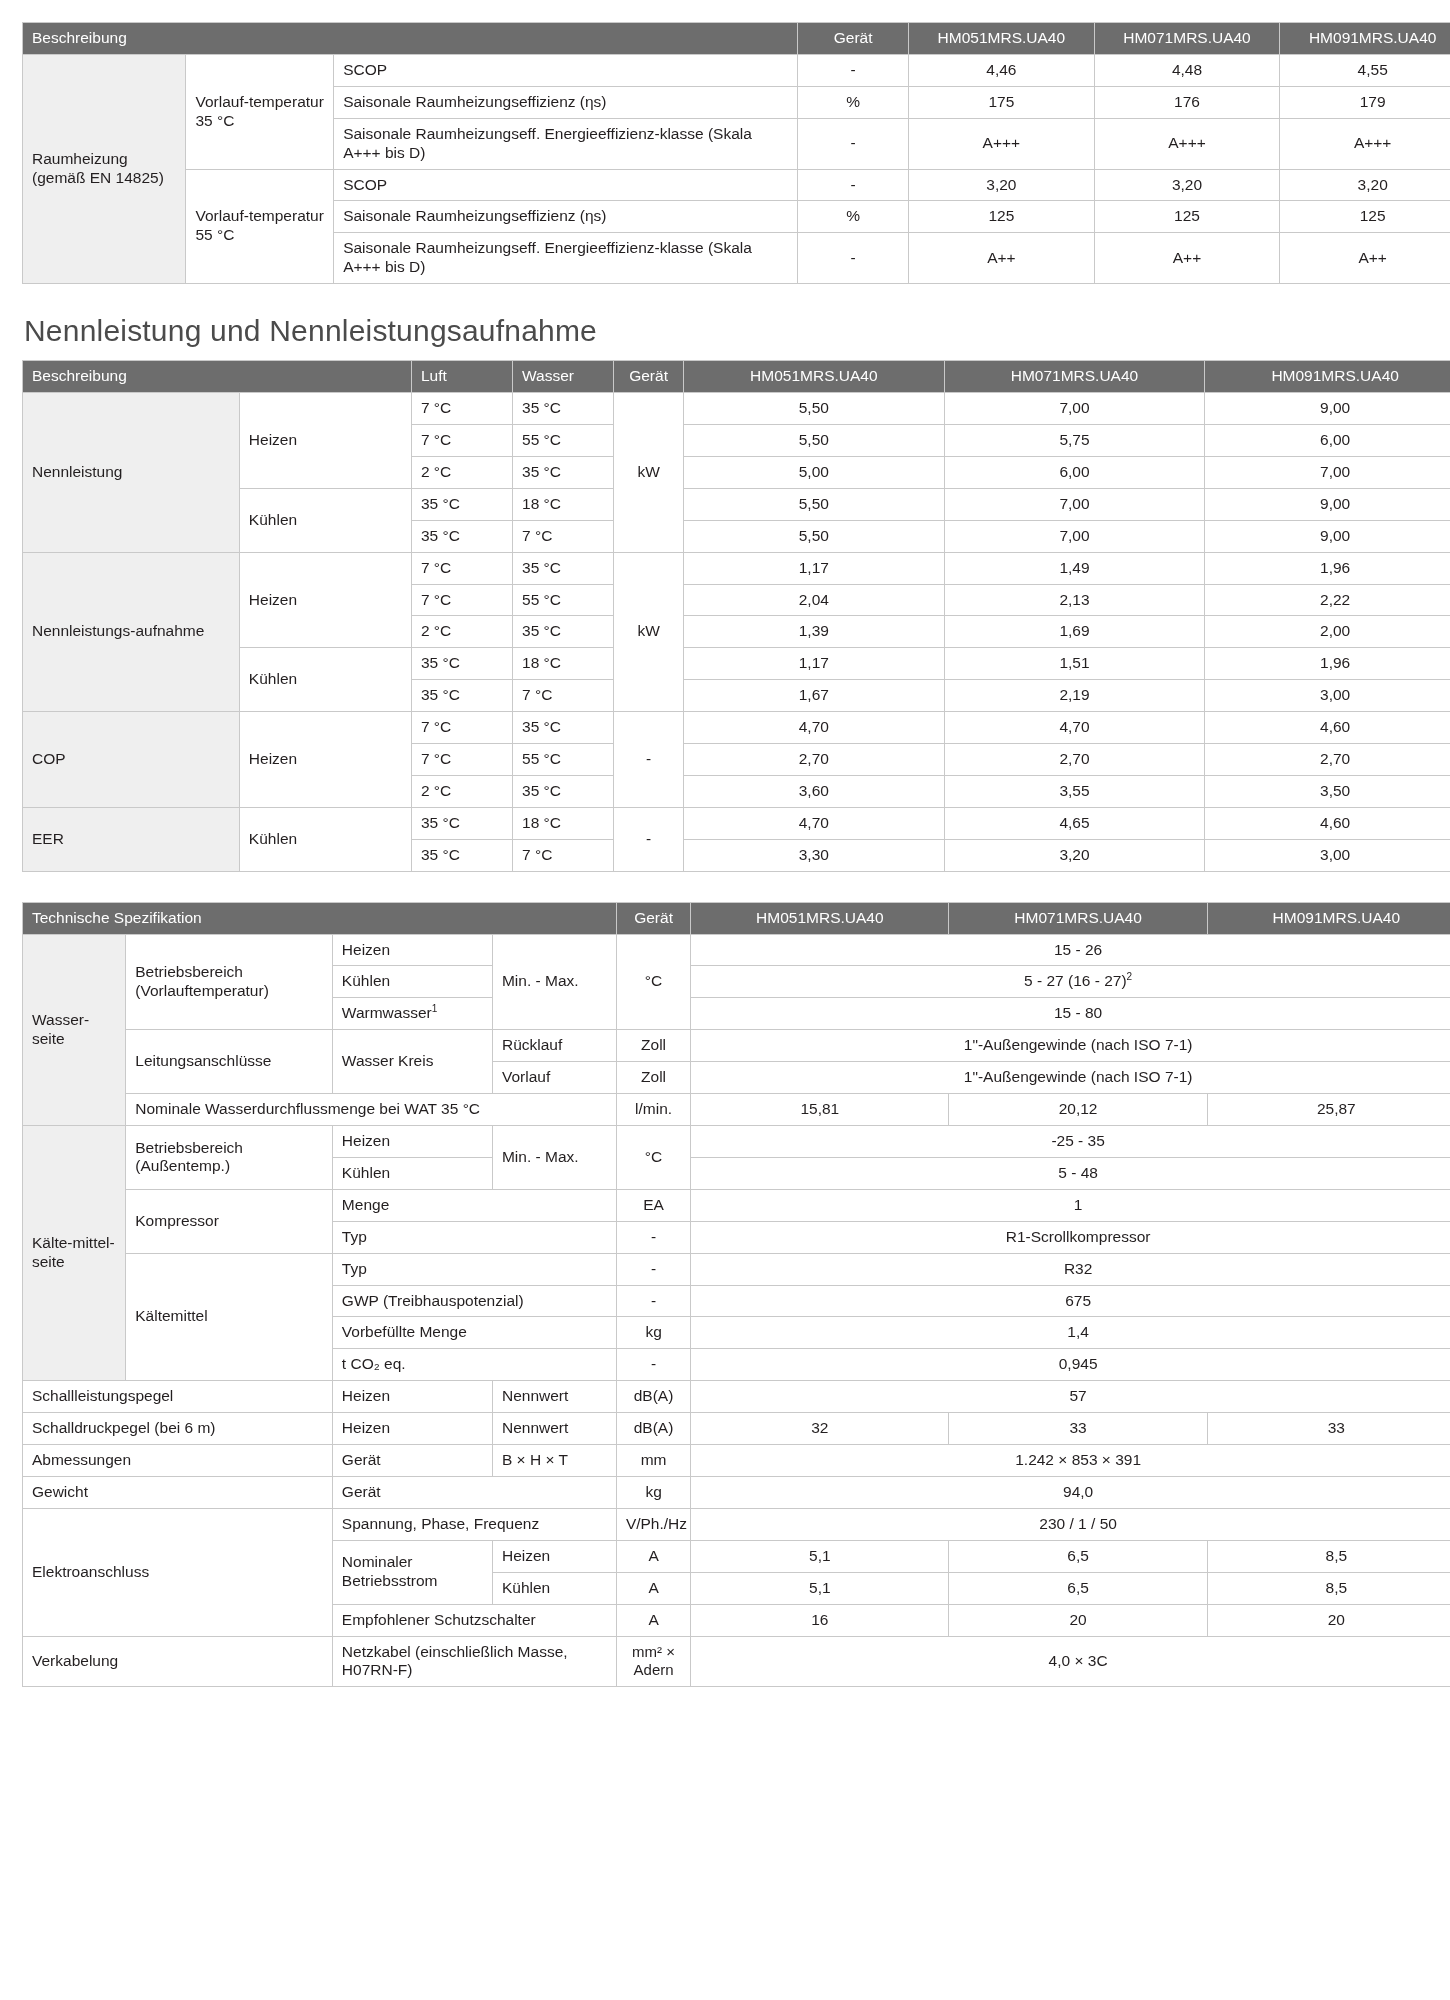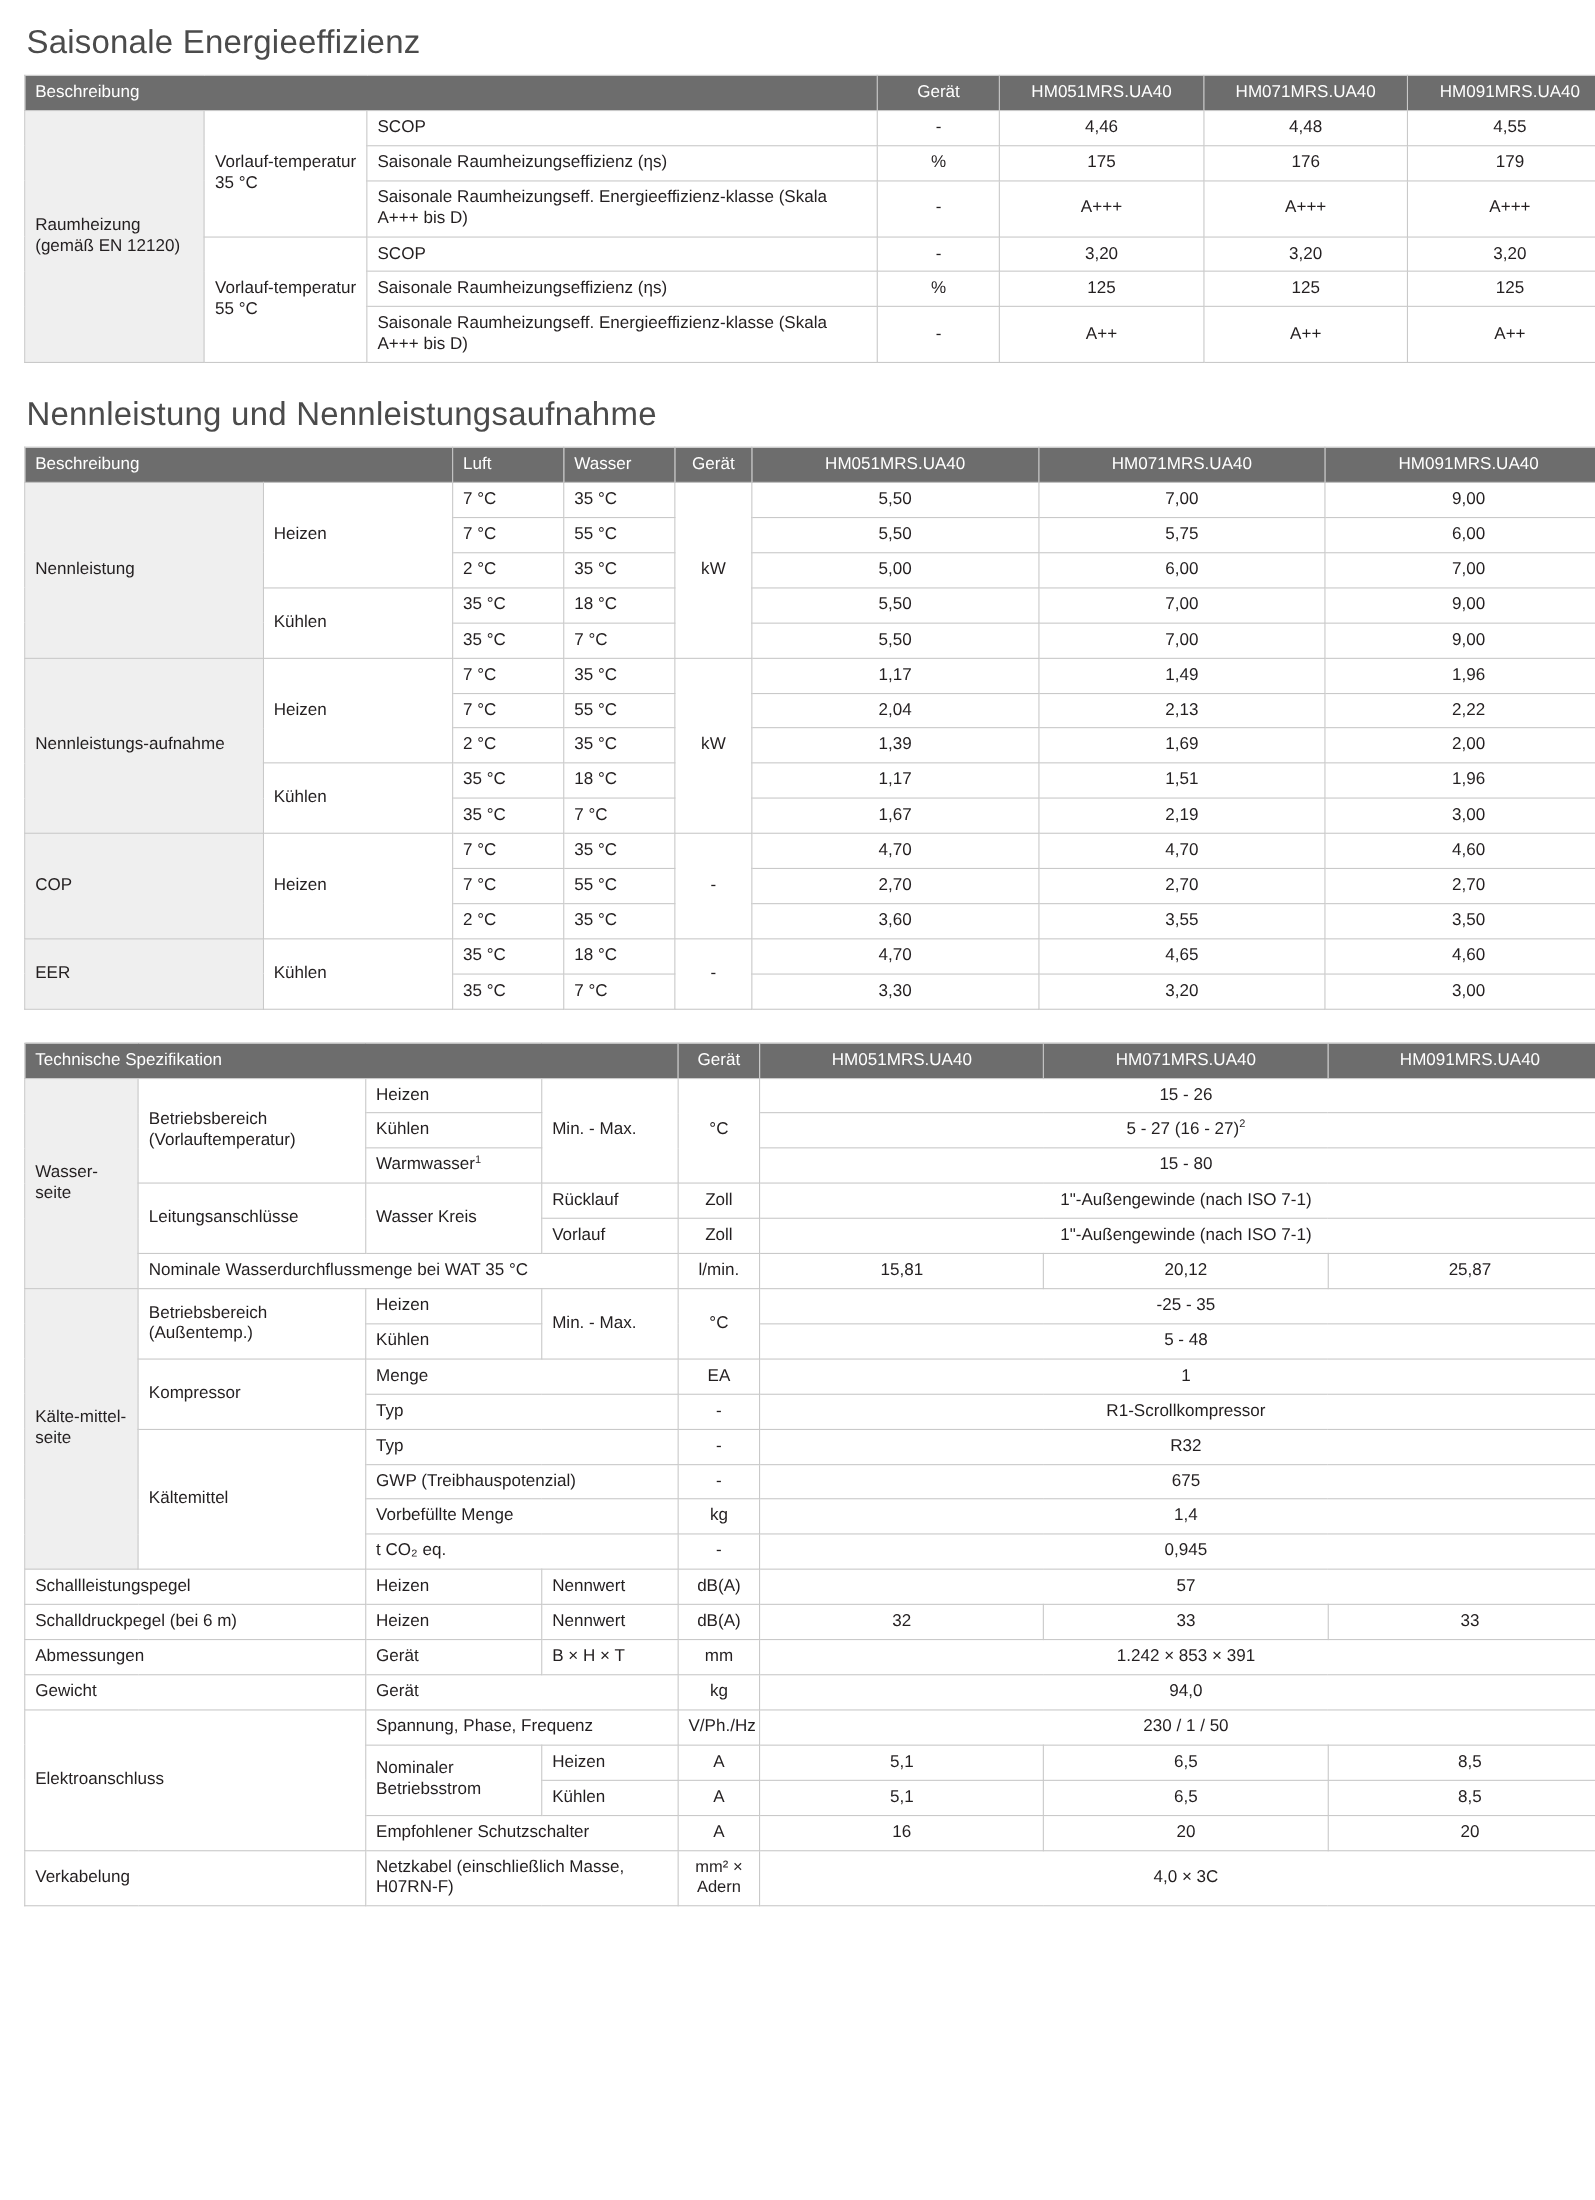--- a/index.html
+++ b/index.html
@@ -81,21 +81,20 @@
     vertical-align: super;
     line-height: 0;
   }
 </style>
 </head>
 <body>
 
 <div class="page">
 
   <div class="section">
-    <h2 class="section-title">Saisonale Energieeffizienz</h2>
     <table class="spec">
       <colgroup>
         <col style="width:155px">
           <col style="width:140px">
           <col style="width:440px">
         <col style="width:105px">
           <col style="width:176px">
           <col style="width:176px">
           <col style="width:176px">
       </colgroup>
@@ -103,21 +102,21 @@
         <tr>
           <th class="left" colspan="3">Beschreibung</th>
           <th class="ctr">Gerät</th>
           <th class="ctr">HM051MRS.UA40</th>
           <th class="ctr">HM071MRS.UA40</th>
           <th class="ctr">HM091MRS.UA40</th>
         </tr>
       </thead>
       <tbody>
         <tr>
-          <td class="rowhead" rowspan="6">Raumheizung (gemäß EN 12120)</td>
+          <td class="rowhead" rowspan="6">Raumheizung (gemäß EN 14825)</td>
           <td class="sub" rowspan="3">Vorlauf-temperatur 35 °C</td>
           <td class="lft">SCOP</td>
           <td class="ctr">-</td>
           <td class="ctr">4,46</td>
           <td class="ctr">4,48</td>
           <td class="ctr">4,55</td>
         </tr>
         <tr>
           <td class="lft">Saisonale Raumheizungseffizienz (ηs)</td>
           <td class="ctr">%</td>

